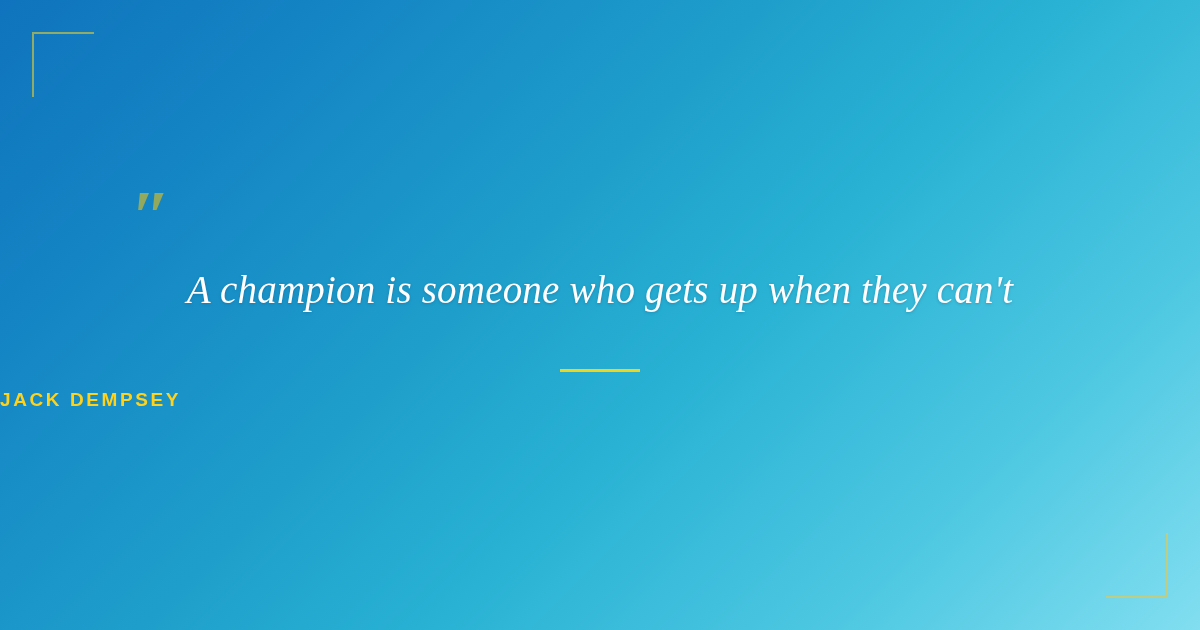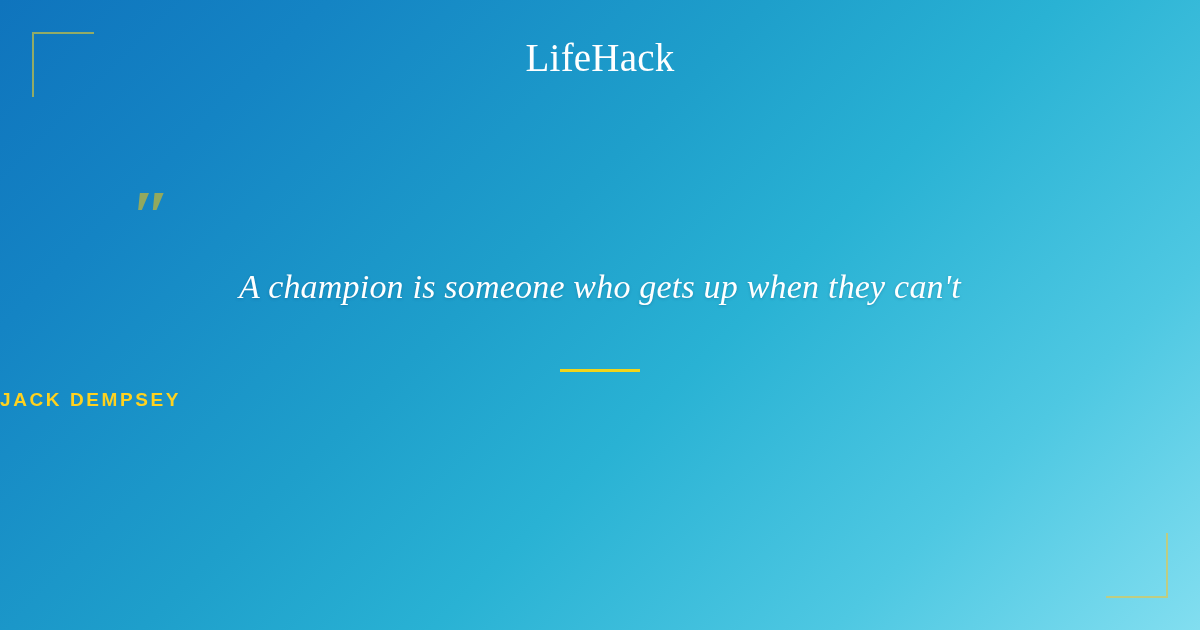--- a/index.html
+++ b/index.html
@@ -84,21 +84,21 @@
   }
 
   .quote-text {
     position: absolute;
     top: 86px;
     left: 0;
     width: 1200px;
     text-align: center;
     font-family: "Liberation Serif", "DejaVu Serif", serif;
     font-style: italic;
-    font-size: 34px;
+    font-size: 39px;
     line-height: 1.22;
     color: #ffffff;
     letter-spacing: 0.2px;
     text-shadow: 0 1px 3px rgba(8, 70, 110, 0.28);
     padding: 0 90px;
     box-sizing: border-box;
   }
 
   .divider-wrap {
     position: absolute;
@@ -128,21 +128,20 @@
   }
 </style>
 </head>
 <body>
 
 <div class="quote-card">
 
   <div class="corner corner-tl"></div>
   <div class="corner corner-br"></div>
 
-  <div class="brand">LifeHack</div>
 
   <div class="quote-block">
     <div class="quote-mark">″</div>
     <div class="quote-text">A champion is someone who gets up when they can't</div>
     <div class="divider-wrap">
       <span class="divider"></span>
     </div>
     <div class="author">JACK DEMPSEY</div>
   </div>
 

